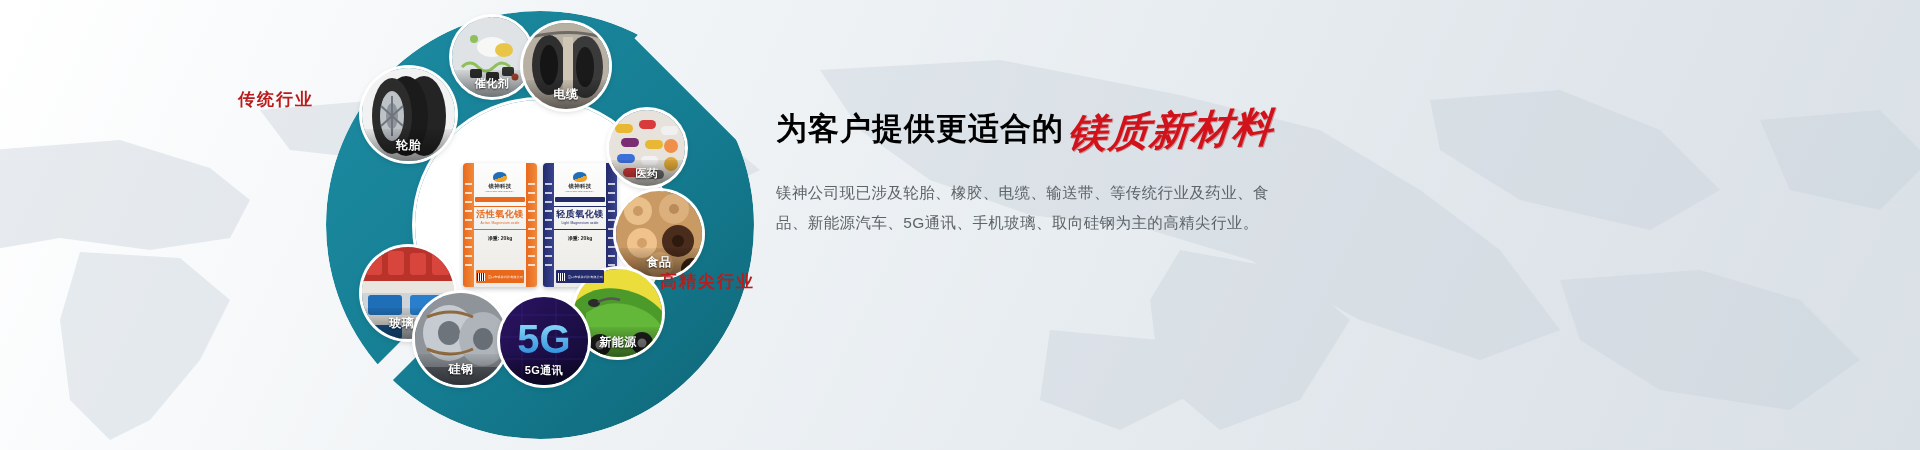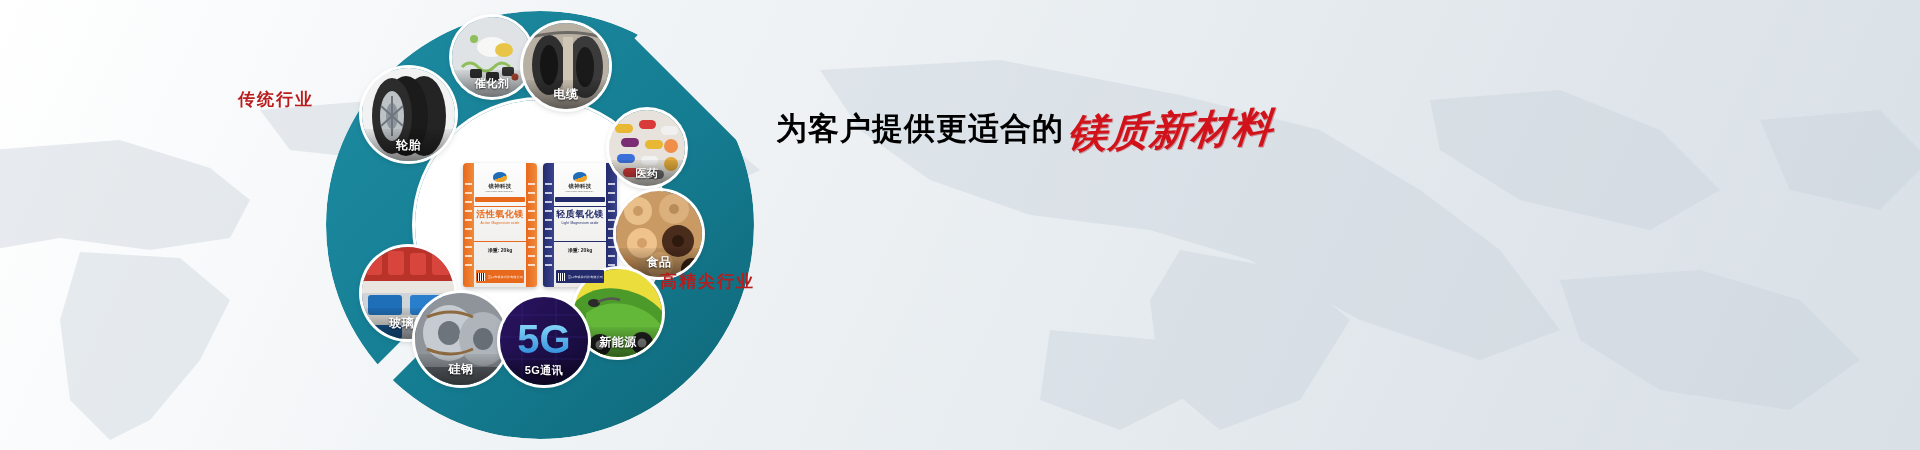--- a/index.html
+++ b/index.html
@@ -58,21 +58,21 @@
     background:linear-gradient(160deg,#1f6fb8 55%,#f0a32a 55%);
   }
   .bag .logo .cn { font-size:5.5px; font-weight:bold; letter-spacing:.3px; margin-top:1px; }
   .bag .logo .en { font-size:2.6px; color:#6a6a6a; transform:scale(.9); }
   .bag .band {
     margin-top:4px; width:50px; height:5px; border-radius:1px; z-index:2;
   }
   .bag.orange .band { background:#e8691c; }
   .bag.navy   .band { background:#232b6b; }
   .bag .panel {
-    margin-top:4px; width:52px; padding:3px 0 16px; z-index:2; text-align:center;
+    margin-top:4px; width:52px; padding:3px 0 4px; z-index:2; text-align:center;
     border-top:1.5px solid currentColor; border-bottom:1.5px solid currentColor;
   }
   .bag.orange .panel { color:#e8691c; }
   .bag.navy   .panel { color:#232b6b; }
   .bag .pname { font-size:9px; font-weight:bold; letter-spacing:.5px; line-height:1; }
   .bag .pen   { font-size:3.4px; margin-top:1.5px; letter-spacing:.1px; }
   .bag .spec  { margin-top:5px; font-size:5px; font-weight:bold; color:#222; z-index:2; }
   .bag .footer{
     position:absolute; bottom:4px; left:13px; right:13px; height:13px; z-index:2;
     border-radius:1px; display:flex; align-items:center; justify-content:center;
@@ -369,15 +369,16 @@
   </div>
 
   <div class="sect-label" id="label-trad">传统行业</div>
   <div class="sect-label" id="label-high">高精尖行业</div>
 
   <div id="copy">
     <div id="headline">
       <span class="blue">为客户提供更适合的</span>
       <span class="red">镁质新材料</span>
     </div>
+    <p id="paragraph">镁神公司现已涉及轮胎、橡胶、电缆、输送带、等传统行业及药业、食品、新能源汽车、5G通讯、手机玻璃、取向硅钢为主的高精尖行业。</p>
   </div>
 
 </div>
 
 </body></html>

